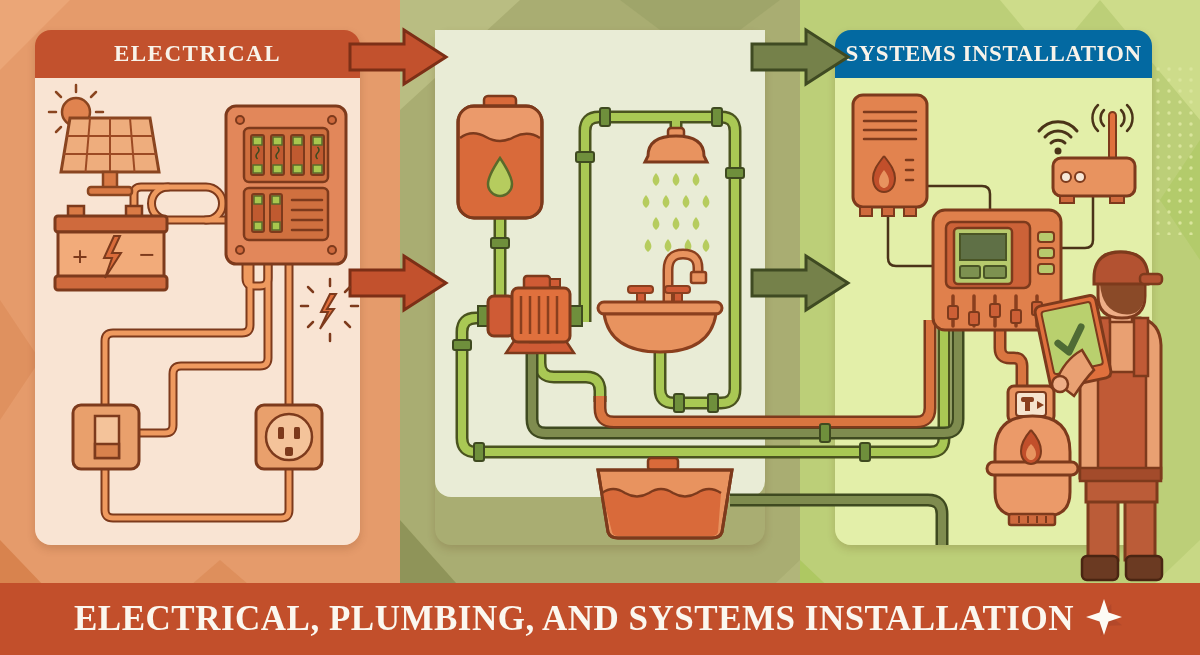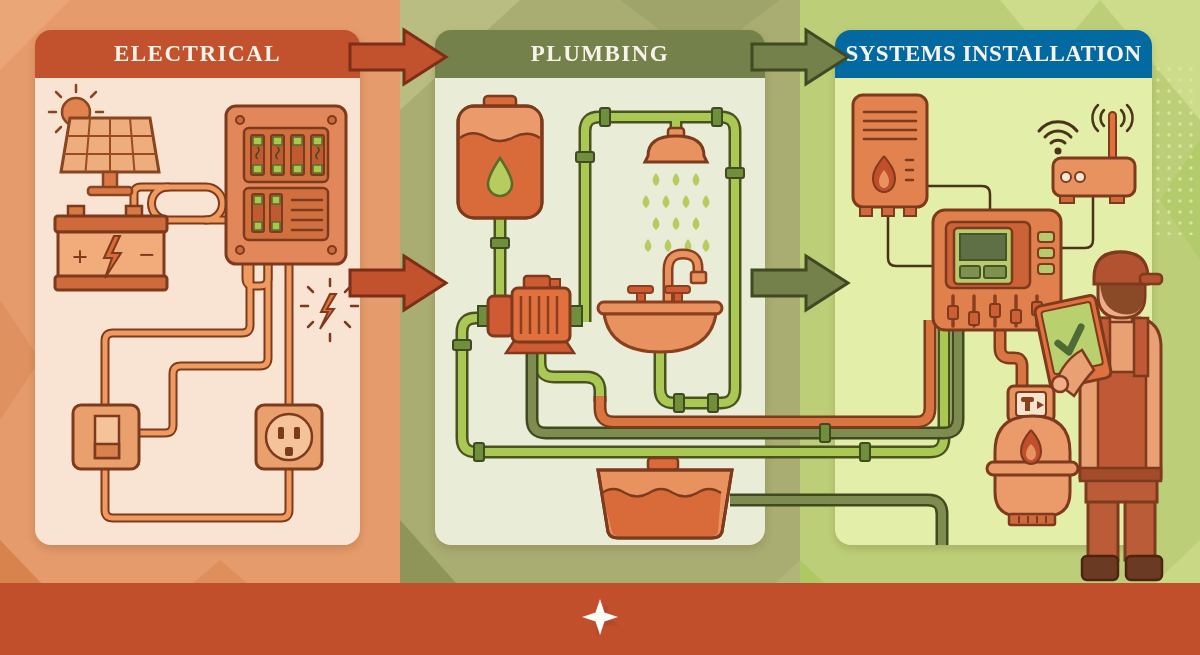--- a/index.html
+++ b/index.html
@@ -65,23 +65,20 @@
   </svg>
 
   <div class="card card-electrical">
     <div class="card-header">
       <span>ELECTRICAL</span>
     </div>
     <div class="card-body"></div>
   </div>
 
   <div class="card card-plumbing">
-    <div class="card-header">
-      <span>PLUMBING</span>
-    </div>
     <div class="card-body"></div>
   </div>
 
   <div class="card card-systems">
     <div class="card-header">
       <span>SYSTEMS INSTALLATION</span>
     </div>
     <div class="card-body"></div>
   </div>
 
@@ -481,19 +478,20 @@
         <rect x="1048" y="306" width="50" height="64" rx="3" fill="#b9d06e" stroke="#7d3a1c" stroke-width="2"></rect>
         <circle cx="1073" cy="377" r="3" fill="#7d3a1c"></circle>
         <path d="M1058,340 l9,11 17,-22" fill="none" stroke="#4f6b35" stroke-width="7" stroke-linecap="round" stroke-linejoin="round"></path>
       </g>
       <path d="M1082,350 Q1064,360 1056,382 L1074,396 Q1086,378 1094,370 Z" fill="#e9a072" stroke="#7d3a1c" stroke-width="2.5"></path>
       <circle cx="1060" cy="384" r="8" fill="#efae87" stroke="#7d3a1c" stroke-width="2.5"></circle>
     </g>
   </svg>
 
   <div class="banner">
+    <span class="banner-text">ELECTRICAL, PLUMBING, AND SYSTEMS INSTALLATION</span>
     <svg width="44" height="44" viewBox="0 0 44 44">
       <path d="M24,6 L28.5,18.5 L41,23 L28.5,27.5 L24,40 L19.5,27.5 L7,23 L19.5,18.5 Z" fill="#a8432a" opacity="0.55" transform="rotate(18 24 23)"></path>
       <path d="M22,2 L26.5,15.5 L40,20 L26.5,24.5 L22,38 L17.5,24.5 L4,20 L17.5,15.5 Z" fill="#fdfbf5"></path>
     </svg>
   </div>
 
 </div>
 
 </body></html>

